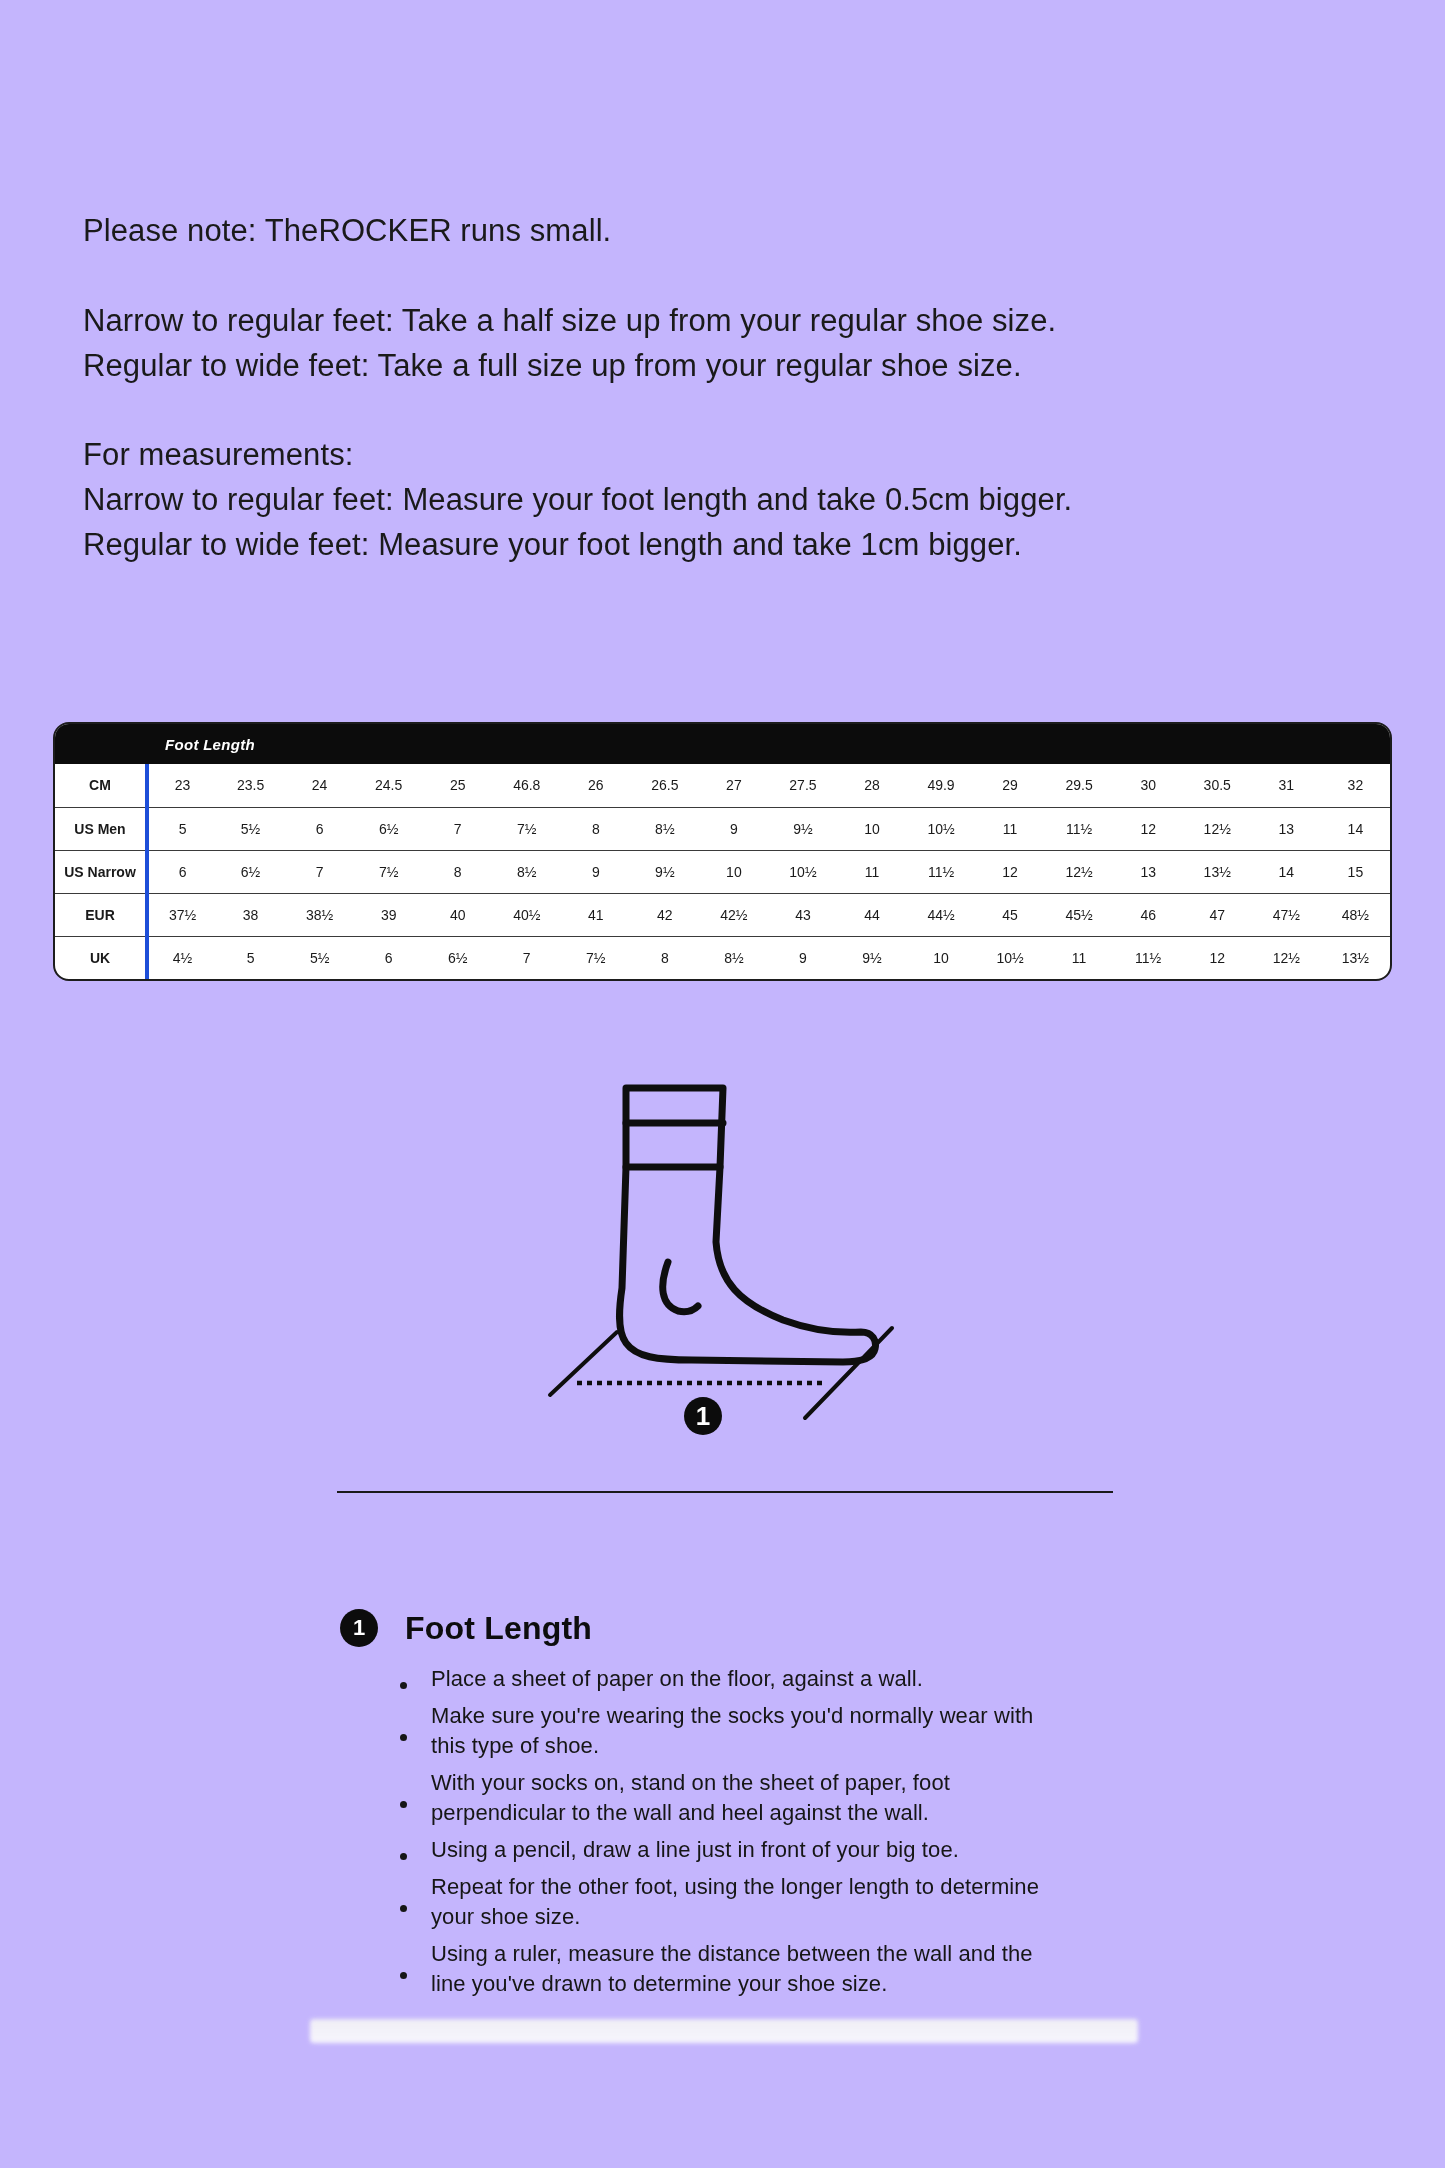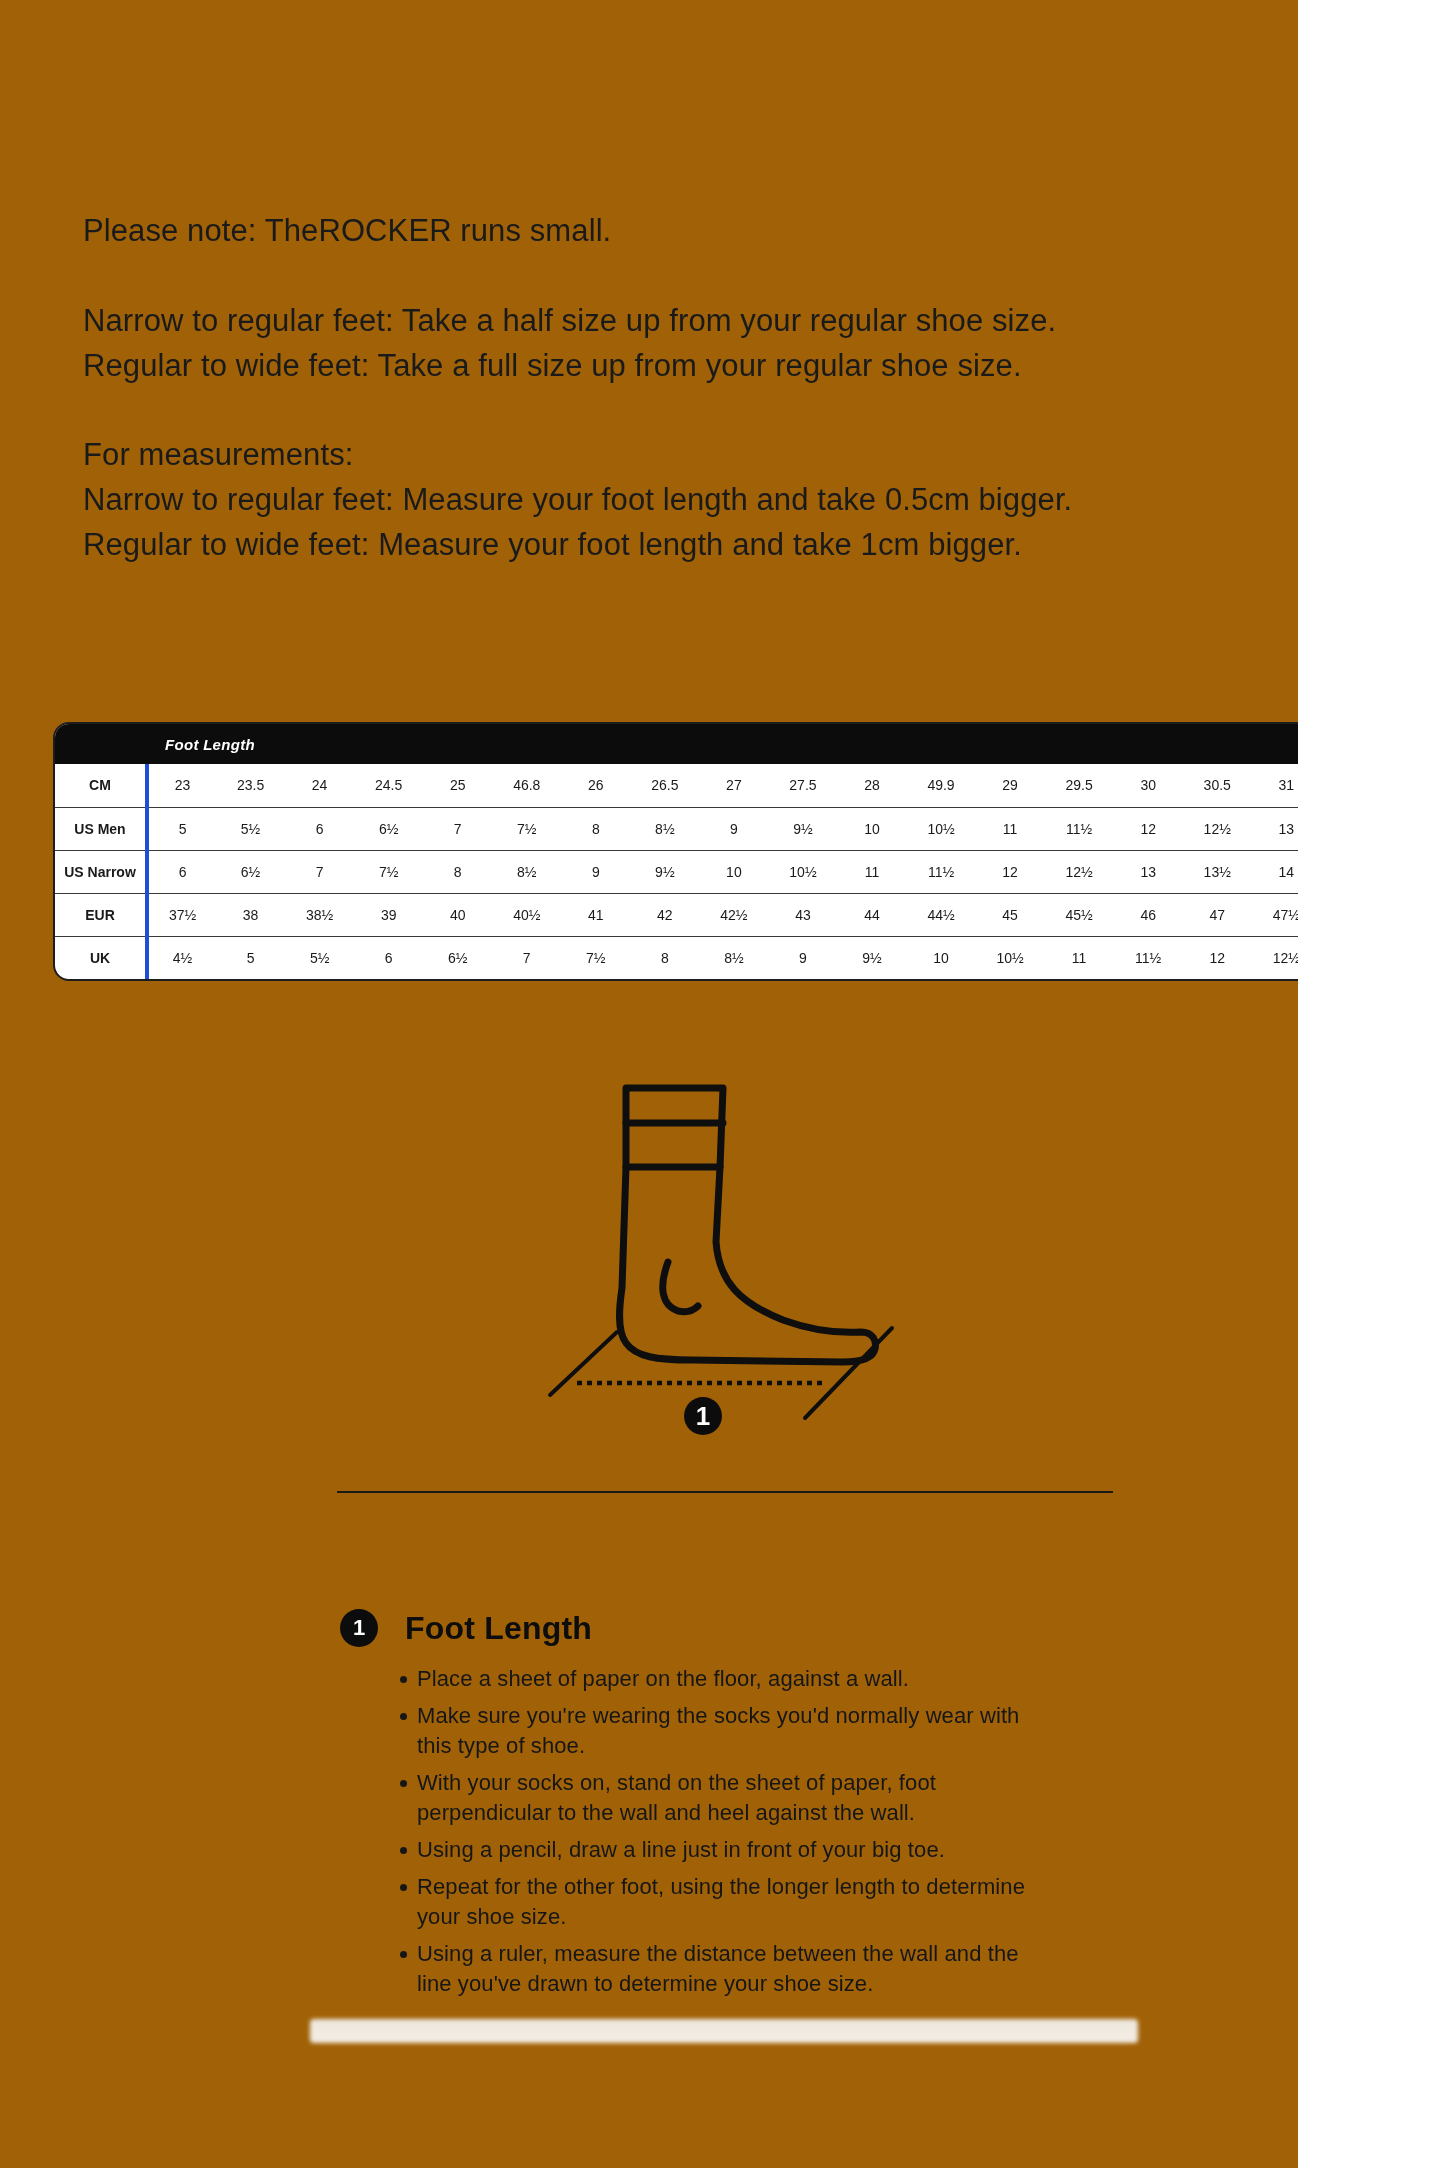--- a/index.html
+++ b/index.html
@@ -3,23 +3,23 @@
 <meta charset="utf-8">
 <style>
   * { margin:0; padding:0; box-sizing:border-box; }
   html,body { background:#ffffff; }
   body {
     font-family: "Liberation Sans", "DejaVu Sans", sans-serif;
     color:#161616;
   }
   .page {
     position:relative;
-    width:1298px;
+    width:1445px;
     height:2168px;
-    background:#a16207;
+    background:#c4b5fd;
     overflow:hidden;
   }
 
   
   .para {
     position:absolute;
     left:83px;
     font-size:31px;
     line-height:45px;
     color:#1a1a1a;
@@ -136,22 +136,22 @@
   }
   .steps {
     position:absolute;
     left:400px;
     top:1664px;
     width:780px;
     list-style:none;
   }
   .steps li {
     display:flex;
-    align-items:flex-start;
-    gap:10px;
+    align-items:center;
+    gap:24px;
     margin-bottom:7px;
   }
   .bullet-dot {
     flex:0 0 auto;
     width:7px;
     height:7px;
     border-radius:50%;
     background:#161616;
     margin-top:12px;
   }

